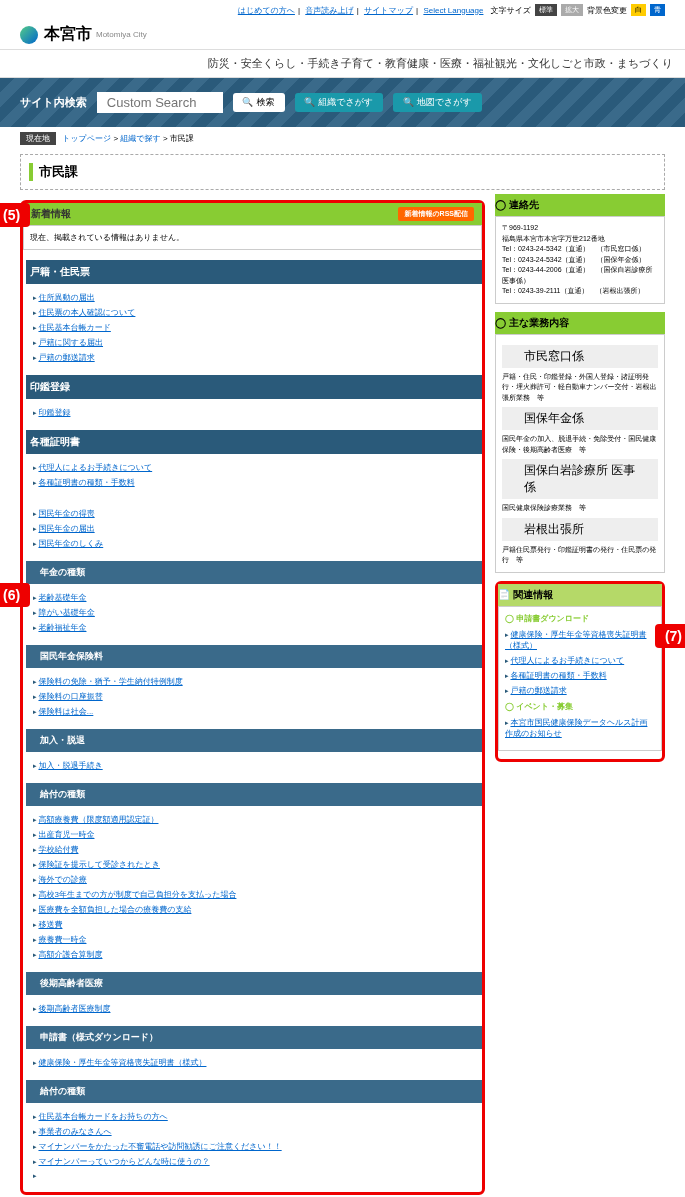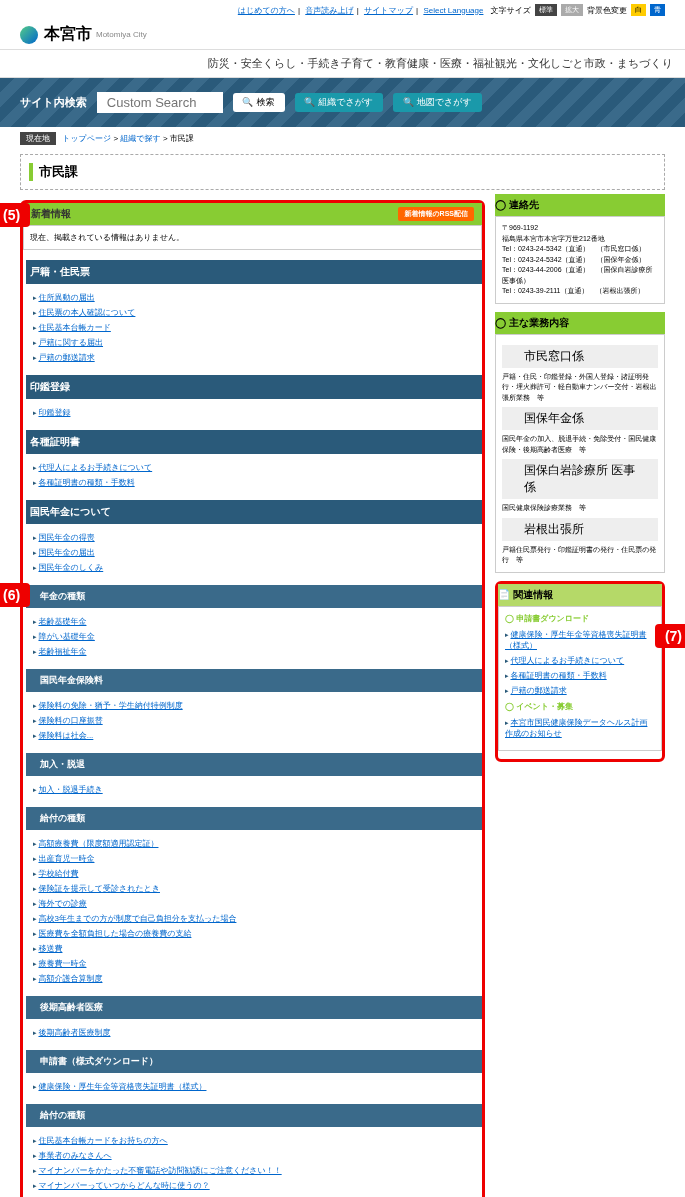--- a/index.html
+++ b/index.html
@@ -130,21 +130,20 @@
             </ul>
             <div class="cat-head">印鑑登録</div>
             <ul class="link-list">
               <li><a>印鑑登録</a></li>
             </ul>
             <div class="cat-head">各種証明書</div>
             <ul class="link-list">
               <li><a>代理人によるお手続きについて</a></li>
               <li><a>各種証明書の種類・手数料</a></li>
             </ul>
-            <div class="cat-head">国民年金について</div>
             <ul class="link-list">
               <li><a>国民年金の得喪</a></li>
               <li><a>国民年金の届出</a></li>
               <li><a>国民年金のしくみ</a></li>
             </ul>
             <div class="cat-head sub">年金の種類</div>
             <ul class="link-list">
               <li><a>老齢基礎年金</a></li>
               <li><a>障がい基礎年金</a></li>
               <li><a>老齢福祉年金</a></li>

